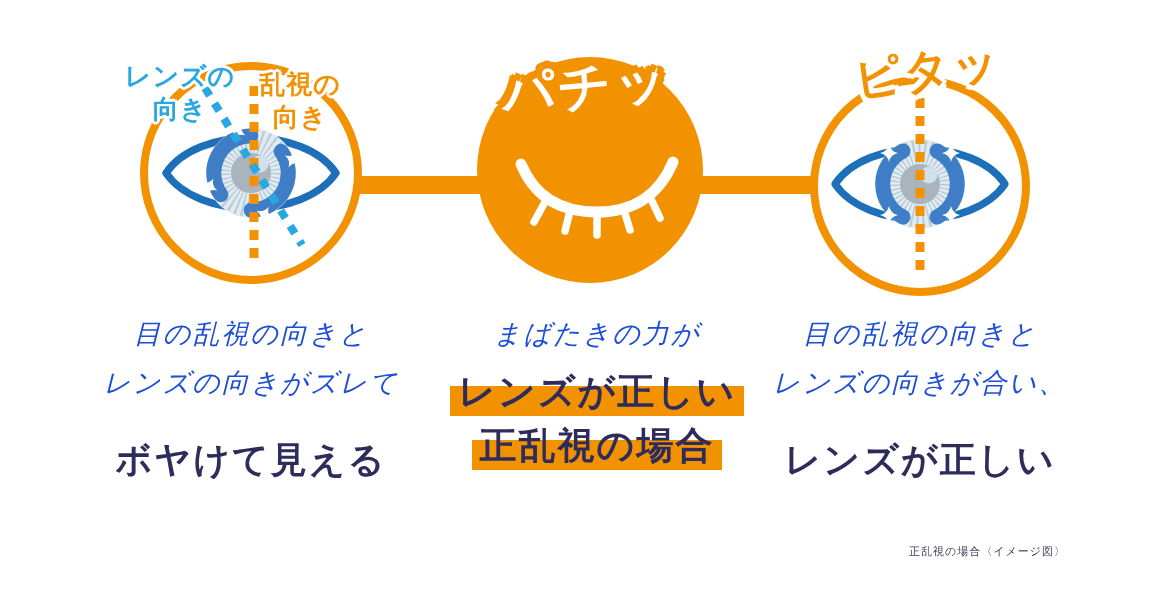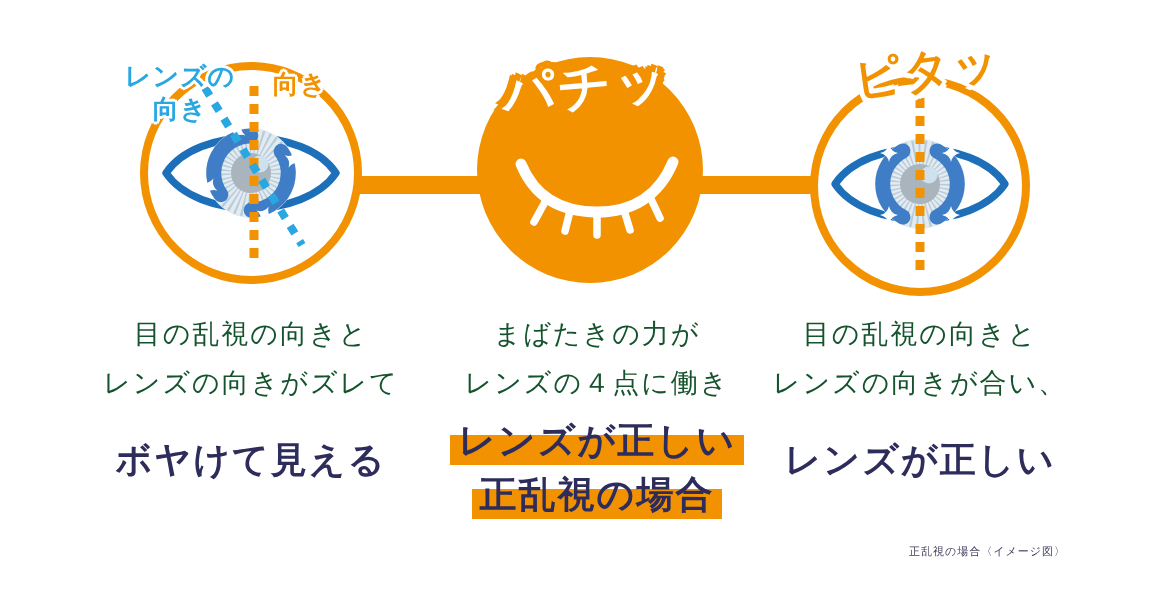--- a/index.html
+++ b/index.html
@@ -52,21 +52,21 @@
     transform:rotate(-8deg);
     text-shadow:0 -5px 0 #fff,0 5px 0 #fff,-5px 0 0 #fff,5px 0 0 #fff,
       -4px -4px 0 #fff,4px -4px 0 #fff,-4px 4px 0 #fff,4px 4px 0 #fff;
   }
 
   .caption { position:absolute; top:310px; width:340px; text-align:center; }
   .caption.c1 { left:81px; }
   .caption.c2 { left:427px; }
   .caption.c3 { left:750px; }
   .caption .desc {
-    font-size:27px; line-height:49px; letter-spacing:2px; color:#14532d;
+    font-size:27px; line-height:49px; letter-spacing:2px; color:#1d4ed8;font-style:italic;
   }
   .caption .result {
     margin-top:28px; font-size:36px; line-height:48px; font-weight:bold;
     letter-spacing:2px; color:#2D2C5B;
   }
   .caption.c2 .result { font-size:37px; line-height:54px; margin-top:6px; }
   .hl {
     display:inline-block; padding:0 8px;
     background-image:linear-gradient(to bottom,
       transparent 38%, #F39200 38%, #F39200 94%, transparent 94%);
@@ -101,20 +101,21 @@
     <circle cx="111" cy="111" r="20" fill="#A9B4BC"></circle>
     <circle cx="120" cy="102" r="8.5" fill="#CEE1ED"></circle>
     <line x1="114" y1="24" x2="114" y2="202" stroke="#F39200" stroke-width="9" stroke-dasharray="10 8"></line>
     <line x1="65" y1="26" x2="162" y2="183" stroke="#29A7E1" stroke-width="8" stroke-dasharray="9 9"></line>
   </svg>
   <div class="axis-label lens">
     <div>レンズの</div>
     <div>向き</div>
   </div>
   <div class="axis-label astig">
+    <div>乱視の</div>
     <div>向き</div>
   </div>
 
   <div class="disc"></div>
   <svg class="blinksvg" width="180" height="92" viewBox="0 0 180 92">
     <path d="M14,12 C28,46 55,60 90,60 C125,60 152,44 166,10" fill="none" stroke="#ffffff" stroke-width="11" stroke-linecap="round"></path>
     <line x1="38" y1="50" x2="27" y2="70" stroke="#fff" stroke-width="7.5" stroke-linecap="round"></line>
     <line x1="63" y1="59" x2="58" y2="79" stroke="#fff" stroke-width="7.5" stroke-linecap="round"></line>
     <line x1="90" y1="62" x2="90" y2="83" stroke="#fff" stroke-width="7.5" stroke-linecap="round"></line>
     <line x1="117" y1="58" x2="123" y2="78" stroke="#fff" stroke-width="7.5" stroke-linecap="round"></line>
@@ -143,21 +144,20 @@
   <div class="sound pita">ピタッ</div>
 
   <div class="caption c1">
     <div class="desc">目の乱視の向きと</div>
     <div class="desc">レンズの向きがズレて</div>
     <div class="result">ボヤけて見える</div>
   </div>
 
   <div class="caption c2">
     <div class="desc">まばたきの力が</div>
-    <div class="desc">レンズの４点に働き</div>
     <div class="result">
       <div><span class="hl">レンズが正しい</span></div>
       <div><span class="hl">正乱視の場合</span></div>
     </div>
   </div>
 
   <div class="caption c3">
     <div class="desc">目の乱視の向きと</div>
     <div class="desc">レンズの向きが合い、</div>
     <div class="result">レンズが正しい</div>

